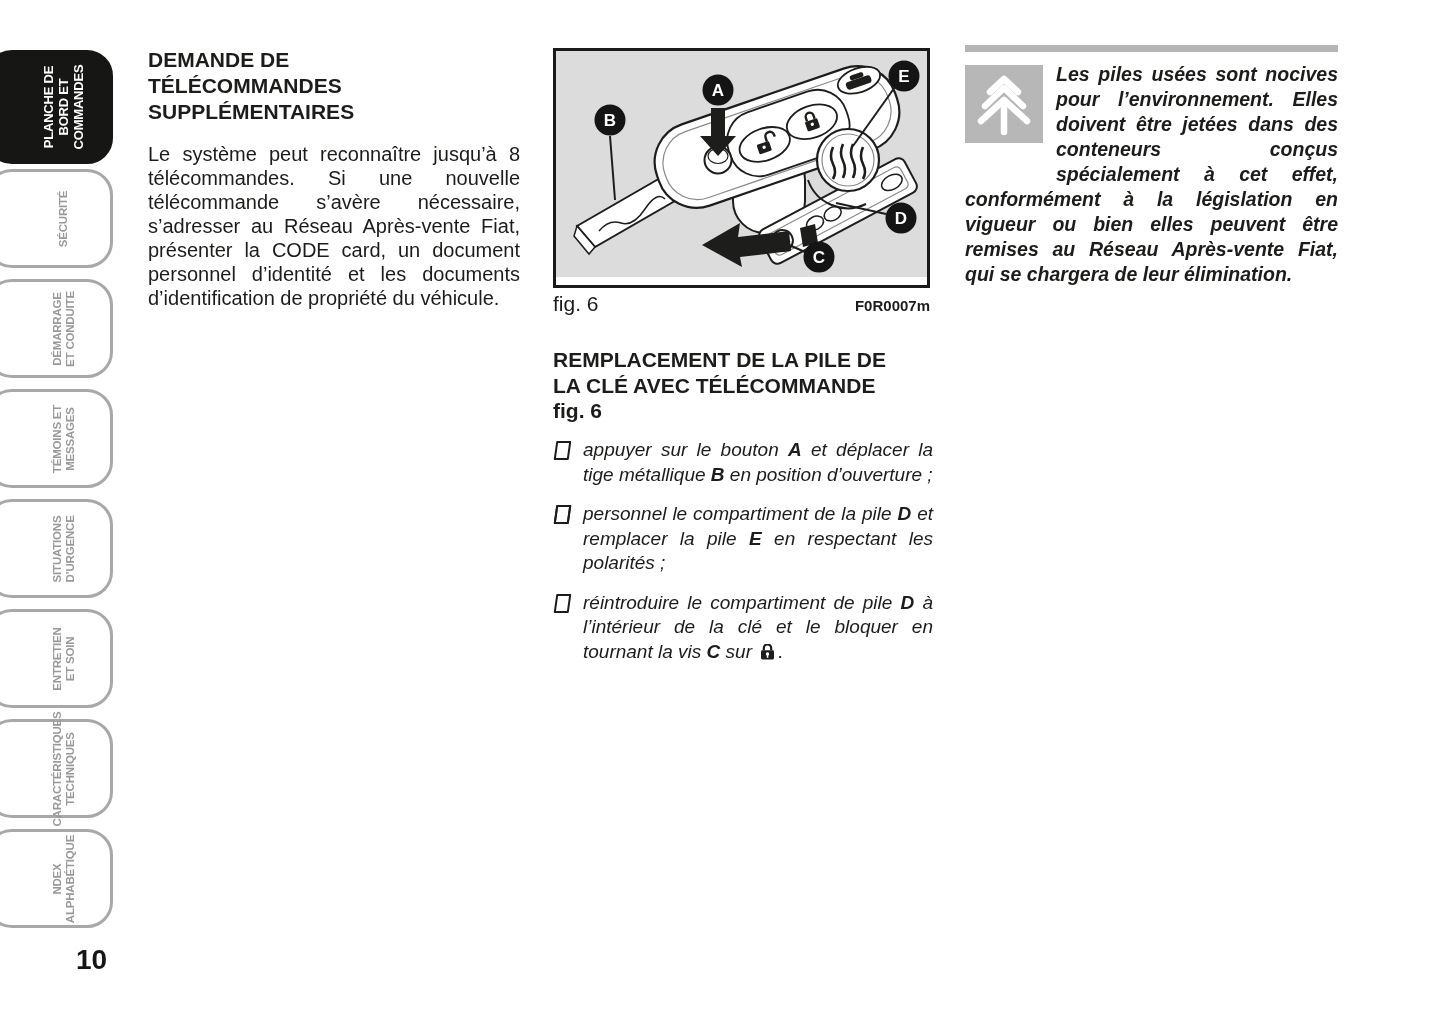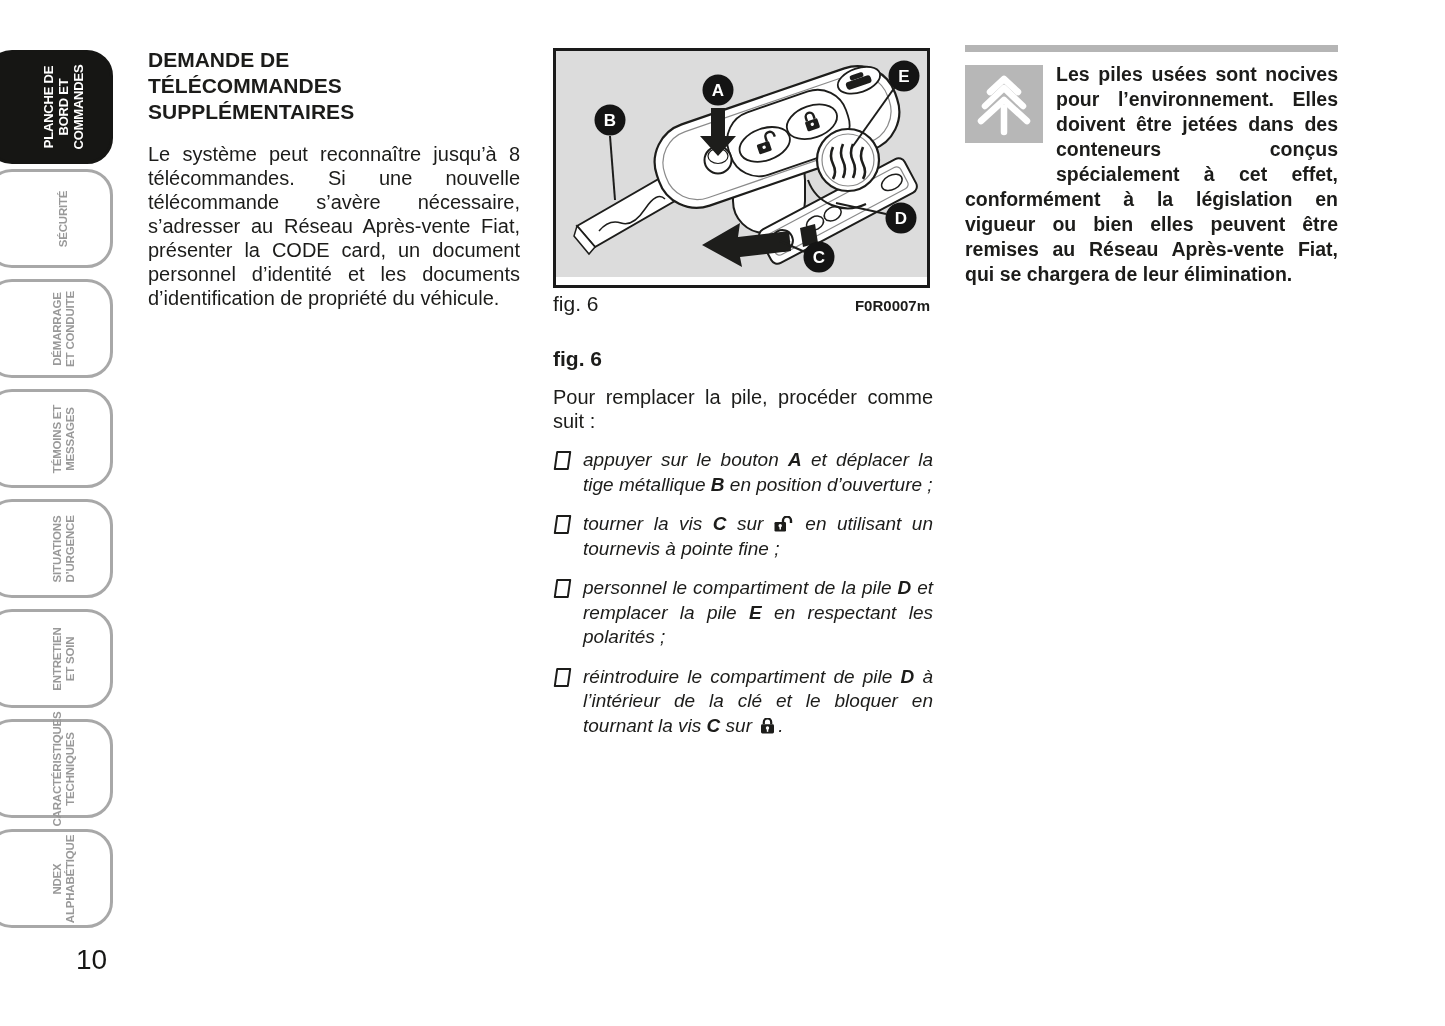--- a/index.html
+++ b/index.html
@@ -8,21 +8,21 @@
 
   
   .sidebar{position:absolute;left:0;top:0;width:130px;height:100%;}
   .tab{position:absolute;left:-14px;width:127px;box-sizing:border-box;
        border:3px solid #a8a8a8;border-radius:26px;background:#fff;}
   .tab.active{background:#161614;border-color:#161614;}
   .tab-label{position:absolute;top:50%;left:62%;transform:translate(-50%,-50%) rotate(-90deg);
              white-space:pre;text-align:center;font-weight:700;line-height:1.14;
              font-size:11.5px;color:#999999;letter-spacing:-0.2px;}
   .tab.active .tab-label{color:#ffffff;font-size:13px;}
-  .page-number{position:absolute;left:76px;top:944px;font-size:28px;font-weight:400;color:#161614;}
+  .page-number{position:absolute;left:76px;top:944px;font-size:28px;font-weight:700;color:#161614;}
 
   
   .prelines{white-space:pre-line;}
   .heading{font-size:21px;line-height:26px;font-weight:700;color:#1c1c1a;margin:0;}
   .body-text{font-size:20px;line-height:24px;text-align:justify;margin:0;}
 
   
   .col-left{position:absolute;left:148px;top:47px;width:372px;}
   .col-left .body-text{margin-top:17px;}
 
@@ -40,21 +40,21 @@
   .bullets li{position:relative;padding-left:30px;margin-top:15px;
               font-size:19px;line-height:24.5px;text-align:justify;}
   .bullet-square{position:absolute;left:2px;top:3px;width:11px;height:15px;
                  border:2.5px solid #1c1c1a;transform:skewX(-8deg);border-radius:1px;}
   .bullets b{font-weight:700;}
   .inline-icon{display:inline-block;width:21px;height:16px;vertical-align:-2px;}
   .inline-icon svg{display:block;width:100%;height:100%;}
 
   .col-right{position:absolute;left:965px;top:45px;width:373px;}
   .top-bar{width:100%;height:7px;background:#b5b5b5;margin-bottom:10px;}
-  .warning-text{font-size:19.5px;line-height:25px;font-weight:700;
+  .warning-text{font-size:19.5px;line-height:25px;font-weight:700;font-style:italic;
                 text-align:justify;color:#1c1c1a;}
   .eco-icon{float:left;width:78px;height:78px;background:#b7b7b7;margin:3px 13px 22px 0;}
   .eco-icon svg{display:block;}
 
   .fig-label{font:700 17px "Liberation Sans",sans-serif;fill:#ffffff;text-anchor:middle;}
 </style>
 </head>
 <body>
 
 <div class="page">
@@ -194,35 +194,30 @@
         </g>
       </svg>
     </div>
     <div class="figure-caption-row">
       <span class="fig-caption">fig. 6</span>
       <span class="fig-code">F0R0007m</span>
     </div>
   </section>
 
   <section class="mid-text">
+    <h2 class="heading prelines">REMPLACEMENT DE LA PILE DE
+LA CLÉ AVEC TÉLÉCOMMANDE</h2>
     <div class="fig-ref">fig. 6</div>
-    <p class="body-text intro">Pour remplacer la pile, procéder comme suit :</p>
     <ul class="bullets">
       <li>
         <span class="bullet-square"></span>
         <span class="li-text"><span>appuyer sur le bouton </span><b>A</b><span> et déplacer la tige métallique </span><b>B</b><span> en position d’ouverture ;</span></span>
       </li>
       <li>
         <span class="bullet-square"></span>
-        <span class="li-text"><span>tourner la vis </span><b>C</b><span> sur </span><span class="inline-icon"><svg viewBox="0 0 21 16" xmlns="http://www.w3.org/2000/svg">
-                <rect x="0.5" y="6" width="11.5" height="9.5" rx="1.2" fill="#1c1c1a"></rect>
-                <path d="M9 6 V4.6 a4 4 0 0 1 8 0 V7" fill="none" stroke="#1c1c1a" stroke-width="2.4"></path>
-                <circle cx="6.2" cy="9.8" r="1.7" fill="#fff"></circle>
-                <rect x="5.5" y="10.5" width="1.5" height="3" fill="#fff"></rect>
-              </svg></span><span> en utilisant un tournevis à pointe fine ;</span></span>
       </li>
       <li>
         <span class="bullet-square"></span>
         <span class="li-text"><span>personnel le compartiment de la pile </span><b>D</b><span> et remplacer la pile </span><b>E</b><span> en respectant les polarités ;</span></span>
       </li>
       <li>
         <span class="bullet-square"></span>
         <span class="li-text"><span>réintroduire le compartiment de pile </span><b>D</b><span> à l’intérieur de la clé et le bloquer en tournant la vis </span><b>C</b><span> sur </span><span class="inline-icon"><svg viewBox="0 0 14 16" xmlns="http://www.w3.org/2000/svg">
                 <rect x="0.5" y="6.3" width="13" height="9.2" rx="1.4" fill="#1c1c1a"></rect>
                 <path d="M3.3 6.3 V4.2 a3.7 3.7 0 0 1 7.4 0 V6.3" fill="none" stroke="#1c1c1a" stroke-width="2.2"></path>

